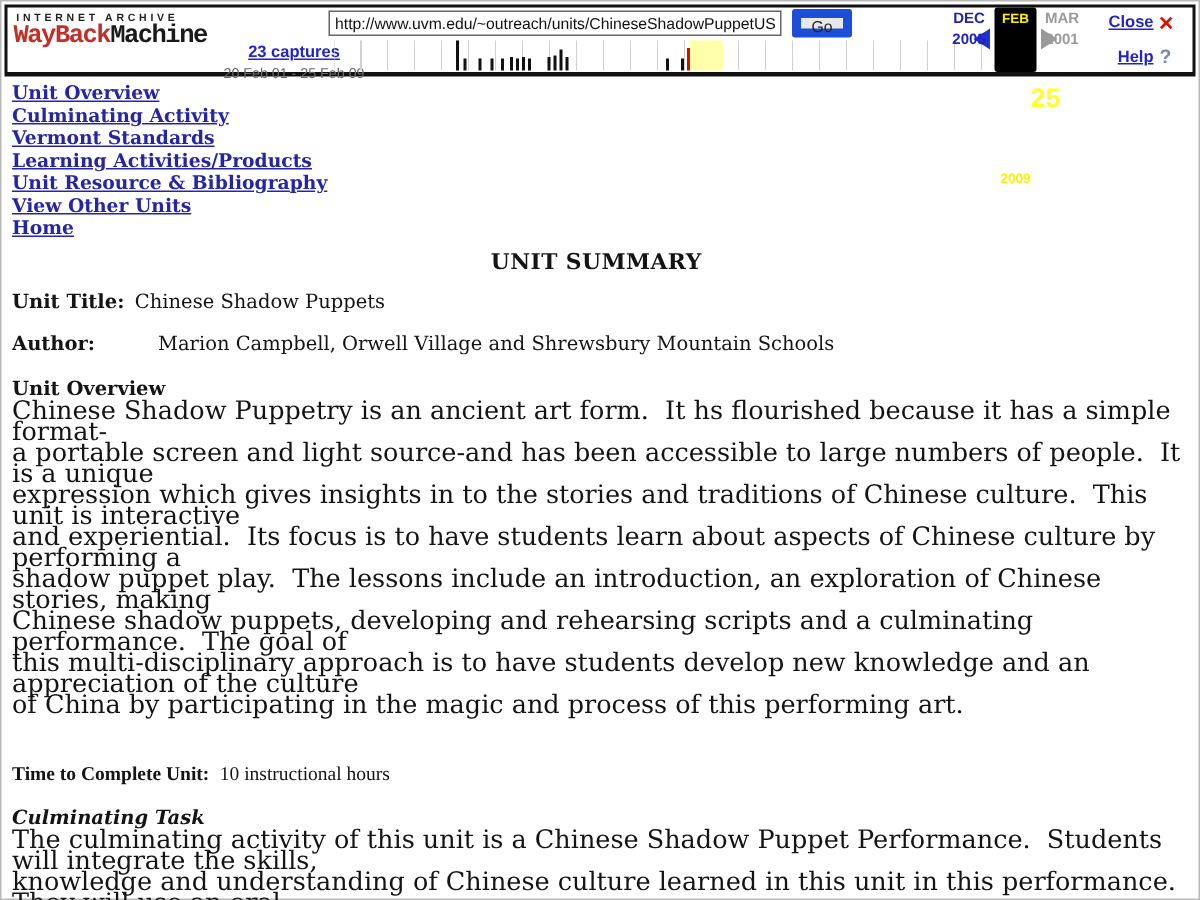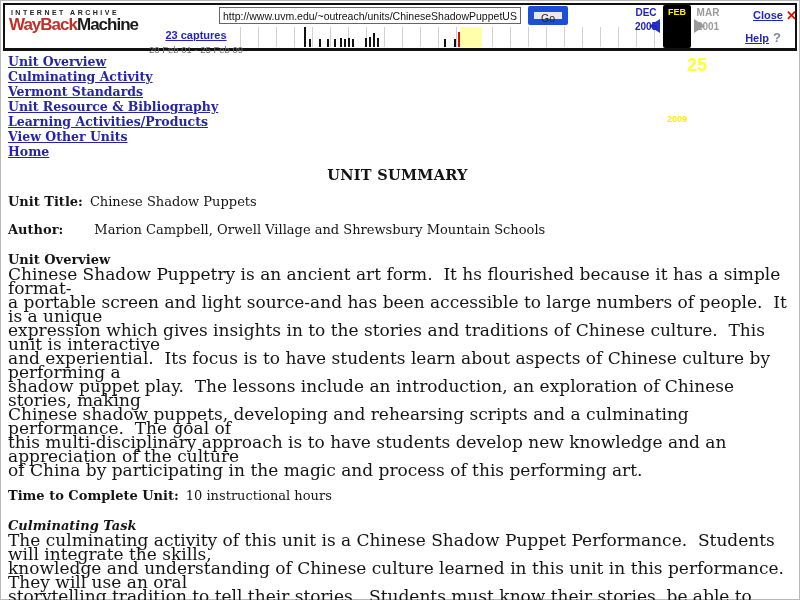--- a/index.html
+++ b/index.html
@@ -19,21 +19,21 @@
 
   
   .toolbar {
     position: absolute; left: 2px; top: 2px; right: 2px; height: 48px;
     border: 2px solid #111; border-bottom-width: 3px;
     background: #fff;
     font-family: "Liberation Sans", sans-serif;
   }
   .logo { position: absolute; left: 4px; top: 4px; width: 112px; cursor: pointer; }
   .logo-top { font-size: 7px; font-weight: bold; letter-spacing: 2.5px; color: #222; text-align: center; white-space: nowrap; }
-  .logo-main { font-size: 17px; font-weight: bold; letter-spacing: -1px; line-height: 17px; font-family: Liberation Sans, sans-serif; white-space: nowrap; }
+  .logo-main { font-size: 17px; font-weight: bold; letter-spacing: -1px; line-height: 17px; font-family: Liberation Mono, monospace; white-space: nowrap; }
   .logo-red { color: #c03028; }
   .logo-blk { color: #1a1a1a; }
 
   .captures { position: absolute; left: 120px; top: 20px; width: 142px; text-align: center; }
   .cap-link { display: inline-block; color: #2323c8; font-weight: bold; font-size: 11px; text-decoration: underline; cursor: pointer; }
   .cap-range { color: #6b6b6b; font-size: 9.5px; margin-top: 1px; white-space: nowrap; }
 
   .url-input {
     position: absolute; left: 214px; top: 2px; width: 302px; height: 17px;
     font-size: 10.5px; font-family: "Liberation Sans", sans-serif;
@@ -70,40 +70,40 @@
     border-left: 11px solid #9a9a9a;
   }
   .current-box {
     width: 28px; height: 43px; background: #000; border-radius: 2px;
     display: flex; flex-direction: column; justify-content: flex-start;
     text-align: center; padding: 2px 0; gap: 40px;
   }
   .cb-month, .cb-year { font-size: 9px; font-weight: bold; color: #ffee00; }
   .cb-day { font-size: 18px; font-weight: bold; color: #ffff33; line-height: 17px; margin-left: 24px; }
 
-  .close-box { position: absolute; right: 12px; top: 4px; font-size: 11px; white-space: nowrap; text-align: right; }
+  .close-box { position: absolute; right: 26px; top: 4px; font-size: 11px; white-space: nowrap; text-align: right; }
   .help-box  { position: absolute; right: 26px; bottom: 4px; font-size: 11px; white-space: nowrap; }
   .tb-link { color: #2323c8; text-decoration: underline; font-weight: bold; cursor: pointer; }
   .x-icon { position: absolute; left: 100%; margin-left: 3px; top: -1px; color: #dd1100; font-weight: bold; font-size: 13px; }
   .q-icon { position: absolute; left: 100%; margin-left: 4px; top: -2px; color: #7788aa; font-weight: bold; font-size: 13px; }
 
   
   .content { position: absolute; left: 7px; right: 12px; top: 53px; color: #141414; }
   .navlinks a {
     display: block; width: max-content;
     color: #2525a8; font-weight: bold; text-decoration: underline;
     font-size: 12.5px; line-height: 15px; cursor: pointer;
   }
   .summary-heading { text-align: center; font-weight: bold; font-size: 14.5px; margin-top: 7px; letter-spacing: 0.3px; }
   .field { font-size: 13px; line-height: 15px; }
   .field-title { margin-top: 11px; }
   .field-title .lbl { margin-right: 7px; }
   .field-author { margin-top: 13px; }
-  .field-author .lbl { margin-right: 31px; }
-  .field-time { margin-top: 11px; }
+  .field-author .lbl { margin-right: 42px; }
+  .field-time { margin-top: 31px; font-family: Liberation Serif, serif; }
   .field-time .lbl { margin-right: 7px; }
   .lbl { font-weight: bold; }
   .section { margin-top: 16px; }
   .sec-head { font-size: 13px; font-weight: bold; line-height: 14px; }
   .sec-head.ital { font-style: italic; }
   .para { white-space: pre-wrap; font-size: 17px; line-height: 14px; }
   .vermont { margin-top: 12px; font-size: 17px; font-weight: bold; }
 </style>
 </head>
 <body>
@@ -170,22 +170,22 @@
       <a class="tb-link">Help</a><span class="q-icon">?</span>
     </div>
   </div>
 
   <div class="content">
 
     <div class="navlinks">
       <a>Unit Overview</a>
       <a>Culminating Activity</a>
       <a>Vermont Standards</a>
+      <a>Learning Activities/Products</a>
       <a>Unit Resource &amp; Bibliography</a>
-      <a>Learning Activities/Products</a>
       <a>View Other Units</a>
       <a>Home</a>
     </div>
 
     <div class="summary-heading">UNIT SUMMARY</div>
 
     <div class="field field-title">
       <span class="lbl">Unit Title:</span><span>Chinese Shadow Puppets</span>
     </div>
 

